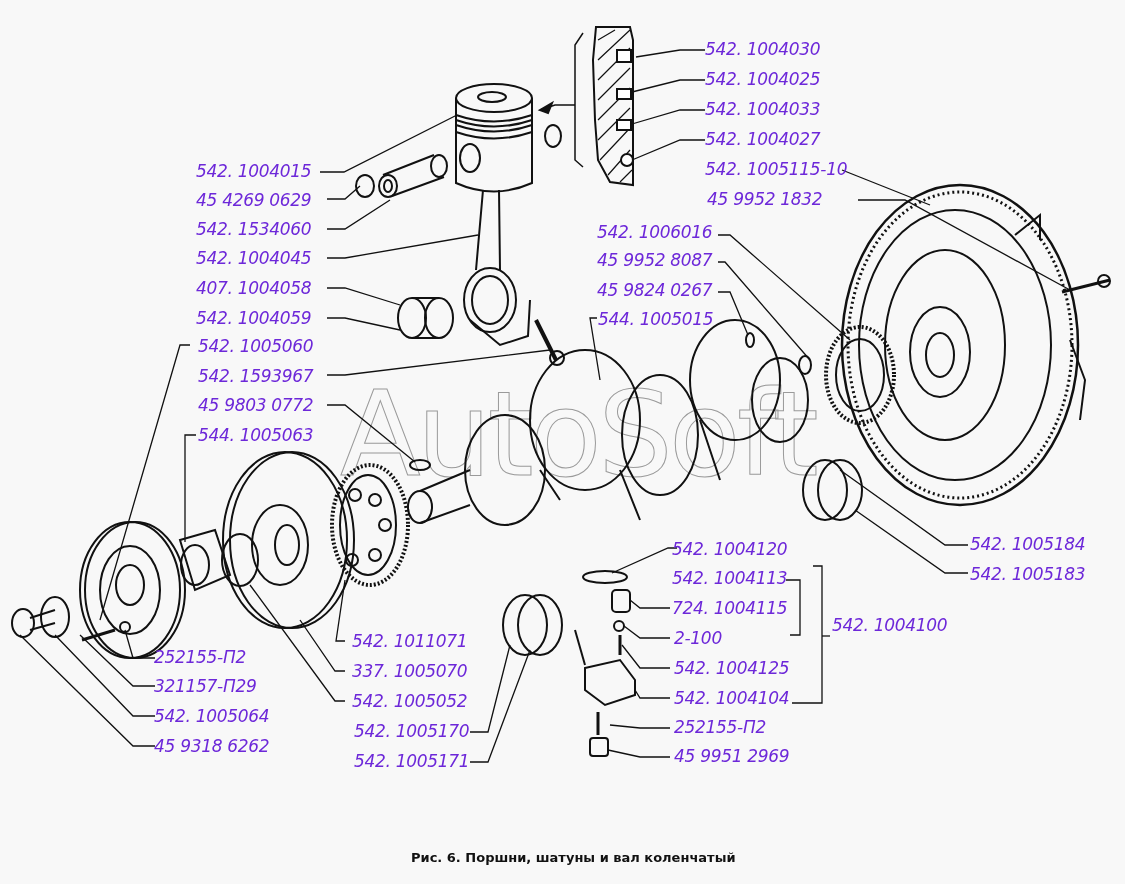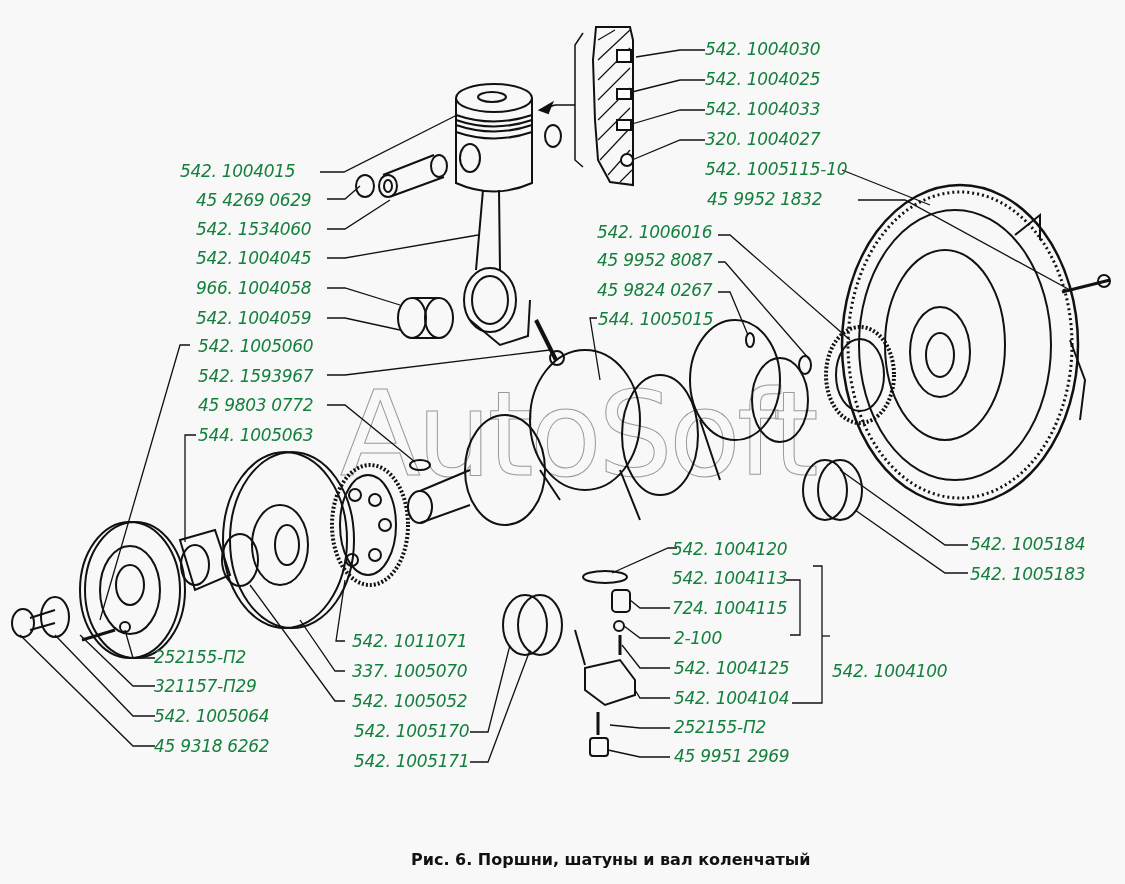--- a/index.html
+++ b/index.html
@@ -1,19 +1,19 @@
 <!DOCTYPE html>
 <html><head>
 <meta charset="utf-8">
 <style>
   html,body{margin:0;padding:0;background:#f8f8f8;}
   #canvas{position:relative;width:1125px;height:884px;overflow:hidden;background:#f8f8f8;font-family:"DejaVu Sans","Liberation Sans",sans-serif;}
   svg#draw{position:absolute;left:0;top:0;width:1125px;height:884px;}
-  .lbl{position:absolute;font-family:"DejaVu Sans","Liberation Sans",sans-serif;font-style:italic;font-size:17px;letter-spacing:-0.3px;color:#15803d;white-space:nowrap;line-height:20px;}
-  .caption{position:absolute;left:411px;top:850px;font-family:"DejaVu Sans","Liberation Sans",sans-serif;font-weight:bold;font-size:16px;color:#111;white-space:nowrap;}
+  .lbl{position:absolute;font-family:"DejaVu Sans","Liberation Sans",sans-serif;font-style:italic;font-size:17px;letter-spacing:-0.3px;color:#6d28d9;white-space:nowrap;line-height:20px;}
+  .caption{position:absolute;left:411px;top:850px;font-family:"DejaVu Sans","Liberation Sans",sans-serif;font-weight:bold;font-size:13px;color:#111;white-space:nowrap;}
   .wm{position:absolute;left:340px;top:375px;font-family:"DejaVu Sans","Liberation Sans",sans-serif;font-size:118px;color:transparent;-webkit-text-stroke:1px #9a9a9a;letter-spacing:-4px;white-space:nowrap;line-height:1;}
 </style>
 </head>
 <body>
 
 <div id="canvas">
 
   <div class="wm">AutoSoft</div>
 
   <svg id="draw" viewBox="0 0 1125 884" fill="none" stroke="#111" stroke-width="2">
@@ -195,48 +195,48 @@
       <path d="M155 658 L133 658 L125 630"></path>
       <path d="M155 686 L133 686 L80 635"></path>
       <path d="M155 716 L133 716 L55 635"></path>
       <path d="M155 746 L133 746 L20 635"></path>
     </g>
   </svg>
 
   <div class="lbl" style="left:705px;top:39px">542. 1004030</div>
   <div class="lbl" style="left:705px;top:69px">542. 1004025</div>
   <div class="lbl" style="left:705px;top:99px">542. 1004033</div>
-  <div class="lbl" style="left:705px;top:129px">320. 1004027</div>
+  <div class="lbl" style="left:705px;top:129px">542. 1004027</div>
   <div class="lbl" style="left:705px;top:159px">542. 1005115-10</div>
   <div class="lbl" style="left:707px;top:189px">45 9952 1832</div>
 
-  <div class="lbl" style="left:180px;top:161px">542. 1004015</div>
+  <div class="lbl" style="left:196px;top:161px">542. 1004015</div>
   <div class="lbl" style="left:196px;top:190px">45 4269 0629</div>
   <div class="lbl" style="left:196px;top:219px">542. 1534060</div>
   <div class="lbl" style="left:196px;top:248px">542. 1004045</div>
-  <div class="lbl" style="left:196px;top:278px">966. 1004058</div>
+  <div class="lbl" style="left:196px;top:278px">407. 1004058</div>
   <div class="lbl" style="left:196px;top:308px">542. 1004059</div>
   <div class="lbl" style="left:198px;top:336px">542. 1005060</div>
   <div class="lbl" style="left:198px;top:366px">542. 1593967</div>
   <div class="lbl" style="left:198px;top:395px">45 9803 0772</div>
   <div class="lbl" style="left:198px;top:425px">544. 1005063</div>
 
   <div class="lbl" style="left:597px;top:222px">542. 1006016</div>
   <div class="lbl" style="left:597px;top:250px">45 9952 8087</div>
   <div class="lbl" style="left:597px;top:280px">45 9824 0267</div>
   <div class="lbl" style="left:598px;top:309px">544. 1005015</div>
 
   <div class="lbl" style="left:970px;top:534px">542. 1005184</div>
   <div class="lbl" style="left:970px;top:564px">542. 1005183</div>
 
   <div class="lbl" style="left:672px;top:539px">542. 1004120</div>
   <div class="lbl" style="left:672px;top:568px">542. 1004113</div>
   <div class="lbl" style="left:672px;top:598px">724. 1004115</div>
   <div class="lbl" style="left:674px;top:628px">2-100</div>
-  <div class="lbl" style="left:832px;top:661px">542. 1004100</div>
+  <div class="lbl" style="left:832px;top:615px">542. 1004100</div>
   <div class="lbl" style="left:674px;top:658px">542. 1004125</div>
   <div class="lbl" style="left:674px;top:688px">542. 1004104</div>
   <div class="lbl" style="left:674px;top:717px">252155-П2</div>
   <div class="lbl" style="left:674px;top:746px">45 9951 2969</div>
 
   <div class="lbl" style="left:352px;top:631px">542. 1011071</div>
   <div class="lbl" style="left:352px;top:661px">337. 1005070</div>
   <div class="lbl" style="left:352px;top:691px">542. 1005052</div>
   <div class="lbl" style="left:354px;top:721px">542. 1005170</div>
   <div class="lbl" style="left:354px;top:751px">542. 1005171</div>

